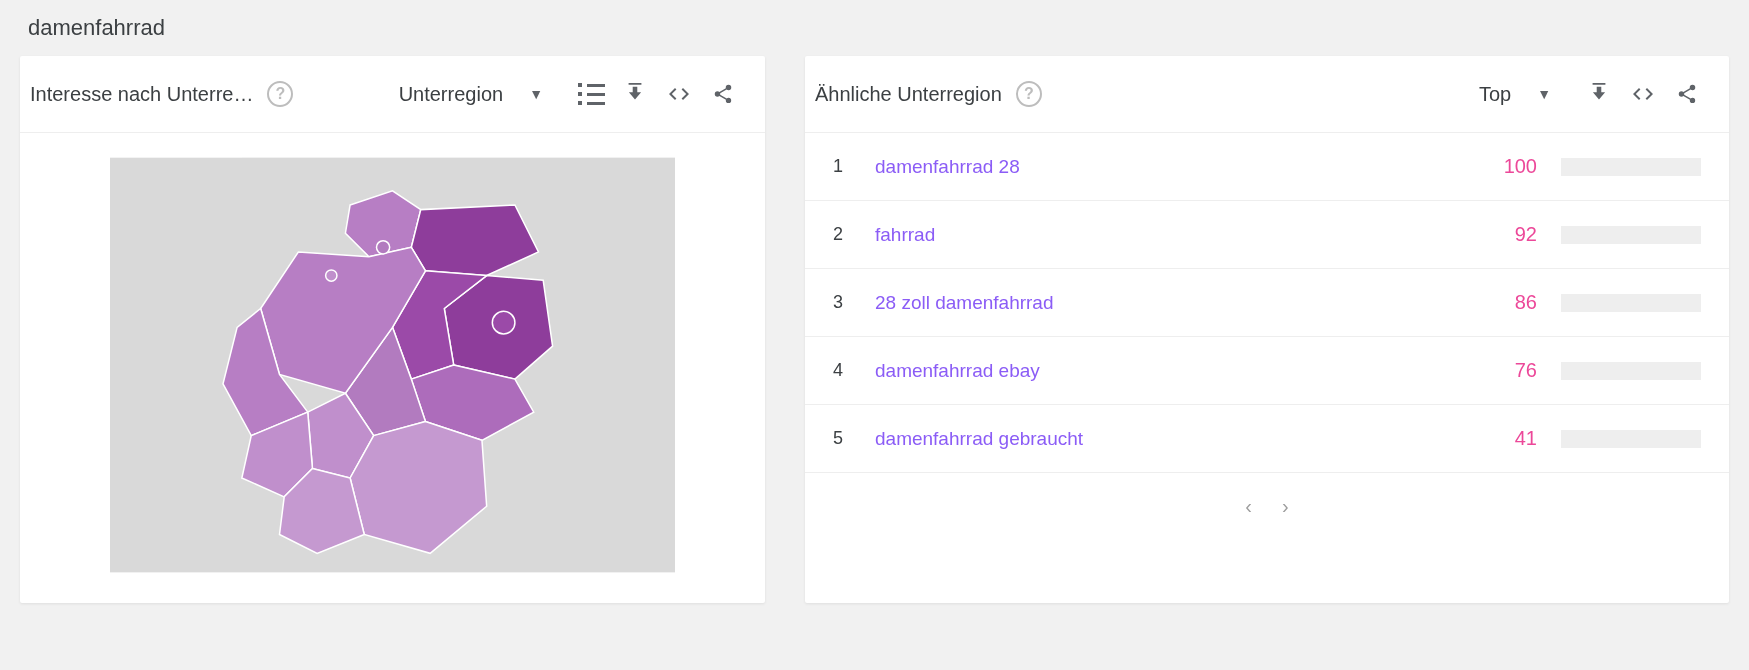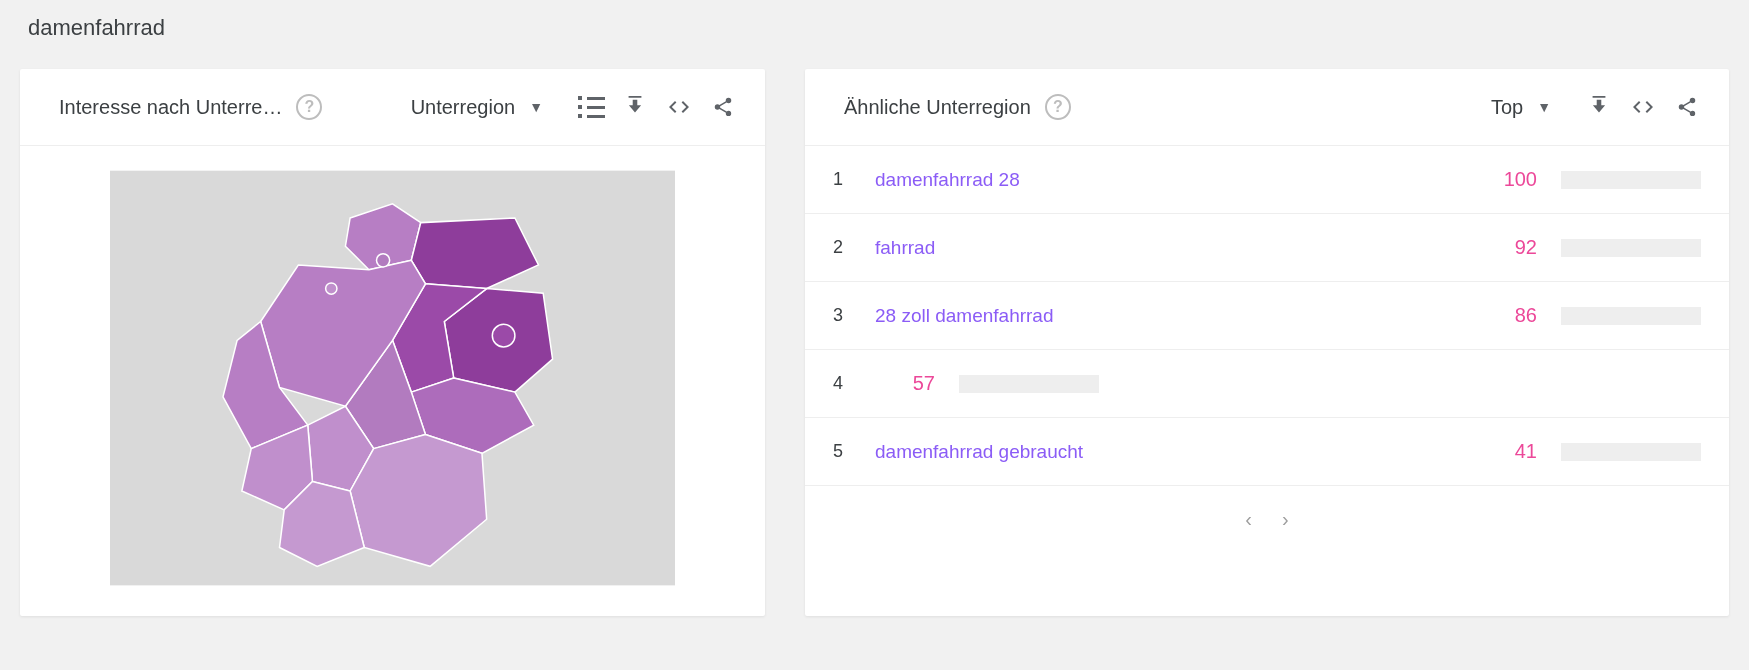--- a/index.html
+++ b/index.html
@@ -7,39 +7,39 @@
     font-family: Arial, "Helvetica Neue", Helvetica, sans-serif;
     background: #f1f1f1;
     padding: 15px 20px;
     color: #202124;
     width: 1749px;
   }
   .page-title {
     font-size: 22px;
     font-weight: 400;
     color: #3c4043;
-    margin-bottom: 28px;
+    margin-bottom: 15px;
     margin-left: 8px;
   }
   .row {
     display: flex;
     gap: 40px;
   }
   .card {
     background: #fff;
     border-radius: 2px;
     box-shadow: 0 1px 3px rgba(0,0,0,.08);
     overflow: hidden;
   }
   .card-map { flex: 0 0 745px; }
   .card-queries { flex: 1; }
   .card-header {
     display: flex;
     align-items: center;
-    padding: 18px 22px 18px 39px;
+    padding: 18px 22px 18px 10px;
     border-bottom: 1px solid #eee;
     gap: 4px;
   }
   .card-header .title-wrap {
     display: flex;
     align-items: center;
     gap: 14px;
     flex: 1;
     min-width: 0;
   }
@@ -59,21 +59,21 @@
     align-items: center;
     justify-content: center;
     color: #bdbdbd;
     font-size: 16px;
     font-weight: 700;
     flex-shrink: 0;
   }
   .dropdown {
     display: inline-flex;
     align-items: center;
-    gap: 14px;
+    gap: 26px;
     font-size: 20px;
     color: #3c4043;
     cursor: pointer;
     margin-right: 24px;
   }
   .dropdown .caret { font-size: 14px; color:#5f6368; }
   .icon-btn {
     width: 40px; height: 40px;
     display: inline-flex;
     align-items: center;
@@ -252,21 +252,22 @@
           <span class="bar-track"><span class="bar-fill" style="width:92%"></span></span>
         </div>
         <div class="query-row">
           <span class="rank">3</span>
           <span class="term">28 zoll damenfahrrad</span>
           <span class="val">86</span>
           <span class="bar-track"><span class="bar-fill" style="width:86%"></span></span>
         </div>
         <div class="query-row">
           <span class="rank">4</span>
-          <span class="val">57</span>
+          <span class="term">damenfahrrad ebay</span>
+          <span class="val">76</span>
           <span class="bar-track"><span class="bar-fill" style="width:46%"></span></span>
         </div>
         <div class="query-row">
           <span class="rank">5</span>
           <span class="term">damenfahrrad gebraucht</span>
           <span class="val">41</span>
           <span class="bar-track"><span class="bar-fill" style="width:41%"></span></span>
         </div>
       </div>
 

